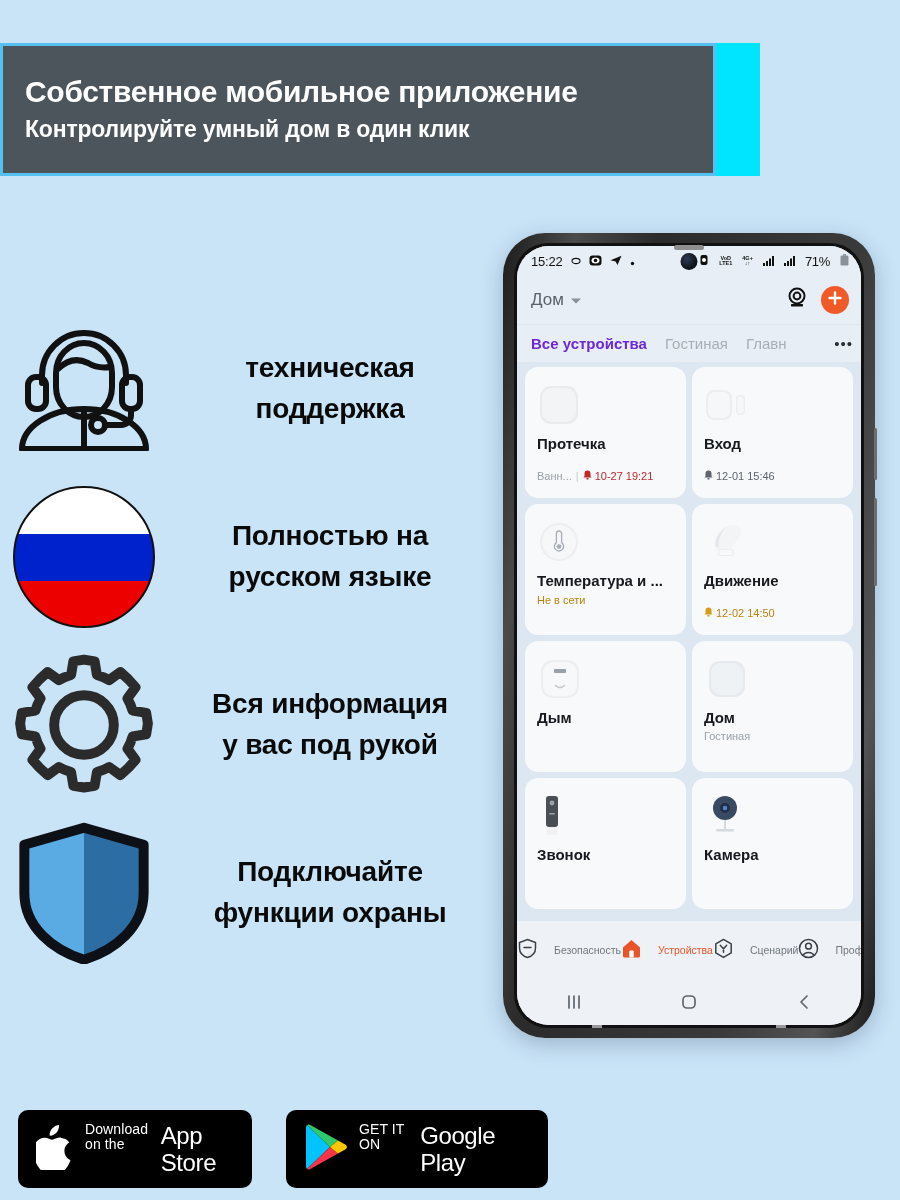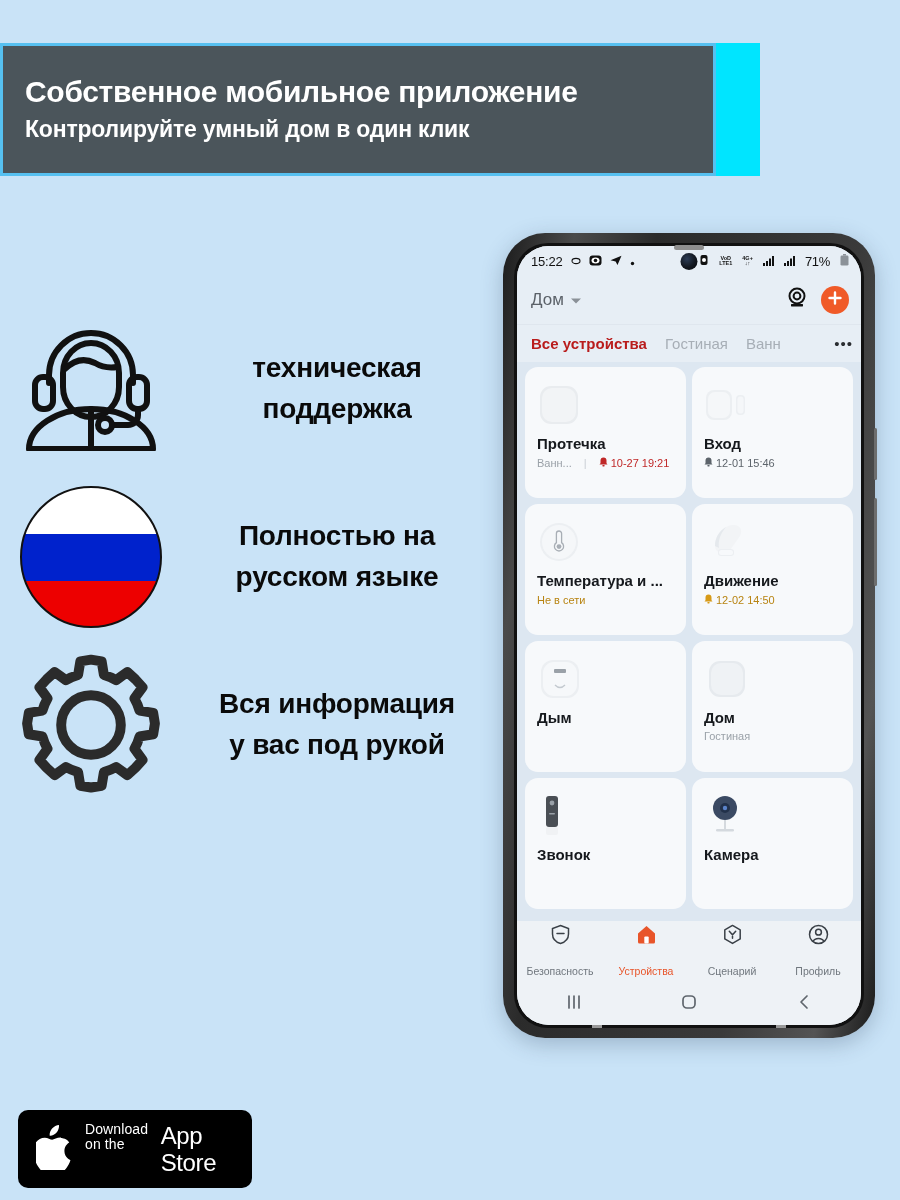--- a/index.html
+++ b/index.html
@@ -54,21 +54,21 @@
     font-weight: bold;
     letter-spacing: -0.2px;
     line-height: 1.3;
     margin-top: 4px;
     white-space: nowrap;
   }
 
   
   #features {
     position: absolute;
-    left: 11px; top: 305px;
+    left: 4px; top: 305px;
     width: 500px;
   }
   .feature-row {
     display: flex;
     align-items: center;
     height: 168px;
   }
   .feature-icon {
     width: 160px;
     flex: 0 0 160px;
@@ -238,21 +238,21 @@
     gap: 18px;
     border-top: 1px solid #dfe6ee;
     position: relative;
   }
   .tab {
     font-size: 15px;
     color: #a7aeb6;
     white-space: nowrap;
   }
   .tab.active {
-    color: #b91c1c;
+    color: #6d28d9;
     font-weight: bold;
   }
   #tab-more {
     margin-left: auto;
     color: #2a2d31;
     font-size: 15px;
     letter-spacing: 1px;
     padding-left: 4px;
     background: #e7eef5;
     z-index: 2;
@@ -291,46 +291,46 @@
   }
   .device-name {
     font-size: 15px;
     font-weight: bold;
     color: #16191d;
     margin-top: 4px;
     white-space: nowrap;
     overflow: hidden;
   }
   .device-meta {
-    margin-top: 5px;
+    margin-top: 18px;
     font-size: 11px;
     color: #9aa1a8;
     display: flex;
     align-items: center;
-    gap: 12px;
+    gap: 4px;
     white-space: nowrap;
   }
   .meta-sep { color: #c9ced4; }
   .meta-alarm-red { color: #c02828; display: flex; align-items: center; gap: 3px; }
   .meta-alarm-gray { color: #5d646b; display: flex; align-items: flex-start; gap: 3px; }
   .meta-alarm-amber { color: #b88412; display: flex; align-items: center; gap: 3px; }
   .device-status-offline { color: #b88412; font-size: 11px; margin-top: 5px; }
   .device-room { color: #9aa1a8; font-size: 11px; margin-top: 4px; }
 
   
   #bottom-nav {
     flex: 0 0 58px;
     background: #eef2f6;
     display: flex;
     align-items: center;
   }
   .nav-item {
     flex: 1 1 0;
     display: flex;
-    flex-direction: column;
+    flex-direction: row;
     align-items: center;
     gap: 16px;
     justify-content: center;
   }
   .nav-label {
     font-size: 10.5px;
     color: #70777e;
   }
   .nav-item.active .nav-label { color: #e8552a; }
 
@@ -448,20 +448,40 @@
           <path d="M50 4 l7.5 1.2 1.6 9.6 a36 36 0 0 1 8.6 3.6 l7.9-5.7 5.6 5.1 5.1 5.6 -5.7 7.9 a36 36 0 0 1 3.6 8.6 l9.6 1.6 1.2 7.5 -1.2 7.5 -9.6 1.6 a36 36 0 0 1 -3.6 8.6 l5.7 7.9 -5.1 5.6 -5.6 5.1 -7.9-5.7 a36 36 0 0 1 -8.6 3.6 l-1.6 9.6 -7.5 1.2 -7.5-1.2 -1.6-9.6 a36 36 0 0 1 -8.6-3.6 l-7.9 5.7 -5.6-5.1 -5.1-5.6 5.7-7.9 a36 36 0 0 1 -3.6-8.6 l-9.6-1.6 -1.2-7.5 1.2-7.5 9.6-1.6 a36 36 0 0 1 3.6-8.6 l-5.7-7.9 5.1-5.6 5.6-5.1 7.9 5.7 a36 36 0 0 1 8.6-3.6 l1.6-9.6 z" fill="none" stroke="#2b2b2b" stroke-width="7" stroke-linejoin="round"></path>
           <circle cx="50" cy="50" r="21" fill="none" stroke="#2b2b2b" stroke-width="7"></circle>
         </svg>
       </div>
       <div class="feature-label">
         <span style="white-space:pre-line">Вся информация
 у вас под рукой</span>
       </div>
     </div>
 
+    <div class="feature-row">
+      <div class="feature-icon">
+        <svg width="142" height="142" viewBox="0 0 100 100">
+          <defs>
+              <clipPath id="shclip">
+                <path d="M50 4 L92 16 V50 C92 74 72 90 50 97 C28 90 8 74 8 50 V16 Z"></path>
+              </clipPath>
+            </defs>
+          <g clip-path="url(#shclip)">
+            <rect x="0" y="0" width="50" height="100" fill="#5aaae4"></rect>
+            <rect x="50" y="0" width="50" height="100" fill="#2c6ea4"></rect>
+          </g>
+          <path d="M50 4 L92 16 V50 C92 74 72 90 50 97 C28 90 8 74 8 50 V16 Z" fill="none" stroke="#0d1117" stroke-width="7" stroke-linejoin="round"></path>
+        </svg>
+      </div>
+      <div class="feature-label">
+        <span style="white-space:pre-line">Подключайте
+функции охраны</span>
+      </div>
+    </div>
 
   </div>
 
   <div id="phone">
     <div id="phone-frame"></div>
     <div class="side-btn" id="side-btn-1"></div>
     <div class="side-btn" id="side-btn-2"></div>
 
     <div id="phone-inner">
       <div id="speaker"></div>
@@ -564,21 +584,21 @@
                   </svg>
               </span>
             </div>
           </div>
         </div>
 
         <div id="tab-bar">
           <div id="tab-clip">
             <span class="tab active">Все устройства</span>
             <span class="tab">Гостиная</span>
-            <span class="tab">Ванн</span>
+            <span class="tab">Главн</span>
           </div>
           <span id="tab-more">•••</span>
         </div>
 
         <div id="device-grid">
 
           <div class="device-card">
             <div class="device-art">
               <svg width="44" height="44" viewBox="0 0 44 44">
                 <rect x="3" y="3" width="38" height="38" rx="11" fill="#e9ecef"></rect>
@@ -780,16 +800,30 @@
           <path d="M20.6 8.5 c1.6-2 2.7-4.7 2.4-7.5 -2.3 0.1 -5.2 1.6 -6.9 3.6 -1.5 1.7 -2.8 4.5 -2.4 7.2 2.6 0.2 5.2-1.3 6.9-3.3 z" fill="#fff"></path>
           <path d="M23 13.5 c-3.8-0.2-7 2.2-8.8 2.2 -1.8 0-4.6-2.1-7.5-2 -3.9 0.1-7.5 2.3-9.4 5.8 -4 7 -1.1 17.4 2.8 23.1 1.9 2.8 4.2 5.9 7.2 5.8 2.9-0.1 4-1.9 7.5-1.9 3.5 0 4.5 1.9 7.5 1.8 3.1-0.1 5.1-2.8 7-5.6 2.2-3.2 3.1-6.3 3.1-6.5 -0.1-0.1-6-2.3-6-9.1 -0.1-5.7 4.6-8.4 4.8-8.6 -2.6-3.9-6.7-4.3-8.2-4.4 z" fill="#fff" transform="translate(2,0)"></path>
         </svg>
       </span>
       <span class="badge-text">
         <span class="badge-small">Download on the</span>
         <span class="badge-big">App Store</span>
       </span>
     </div>
 
+    <div class="badge" id="badge-google">
+      <span>
+        <svg width="44" height="48" viewBox="0 0 44 48">
+          <path d="M3 2 L26 24 L3 46 C2.3 45.4 2 44.4 2 43 V5 C2 3.6 2.3 2.6 3 2 Z" fill="#00c3ff"></path>
+          <path d="M3 2 C3.8 1.3 5 1.2 6.3 2 L34 17.5 L26 24 Z" fill="#2fc96b"></path>
+          <path d="M26 24 L34 30.5 L6.3 46 C5 46.8 3.8 46.7 3 46 Z" fill="#f9334a"></path>
+          <path d="M34 17.5 L41.2 21.6 C43.6 23 43.6 25 41.2 26.4 L34 30.5 L26 24 Z" fill="#ffc700"></path>
+        </svg>
+      </span>
+      <span class="badge-text">
+        <span class="badge-small">GET IT ON</span>
+        <span class="badge-big">Google Play</span>
+      </span>
+    </div>
 
   </div>
 
 </div>
 
 </body></html>

